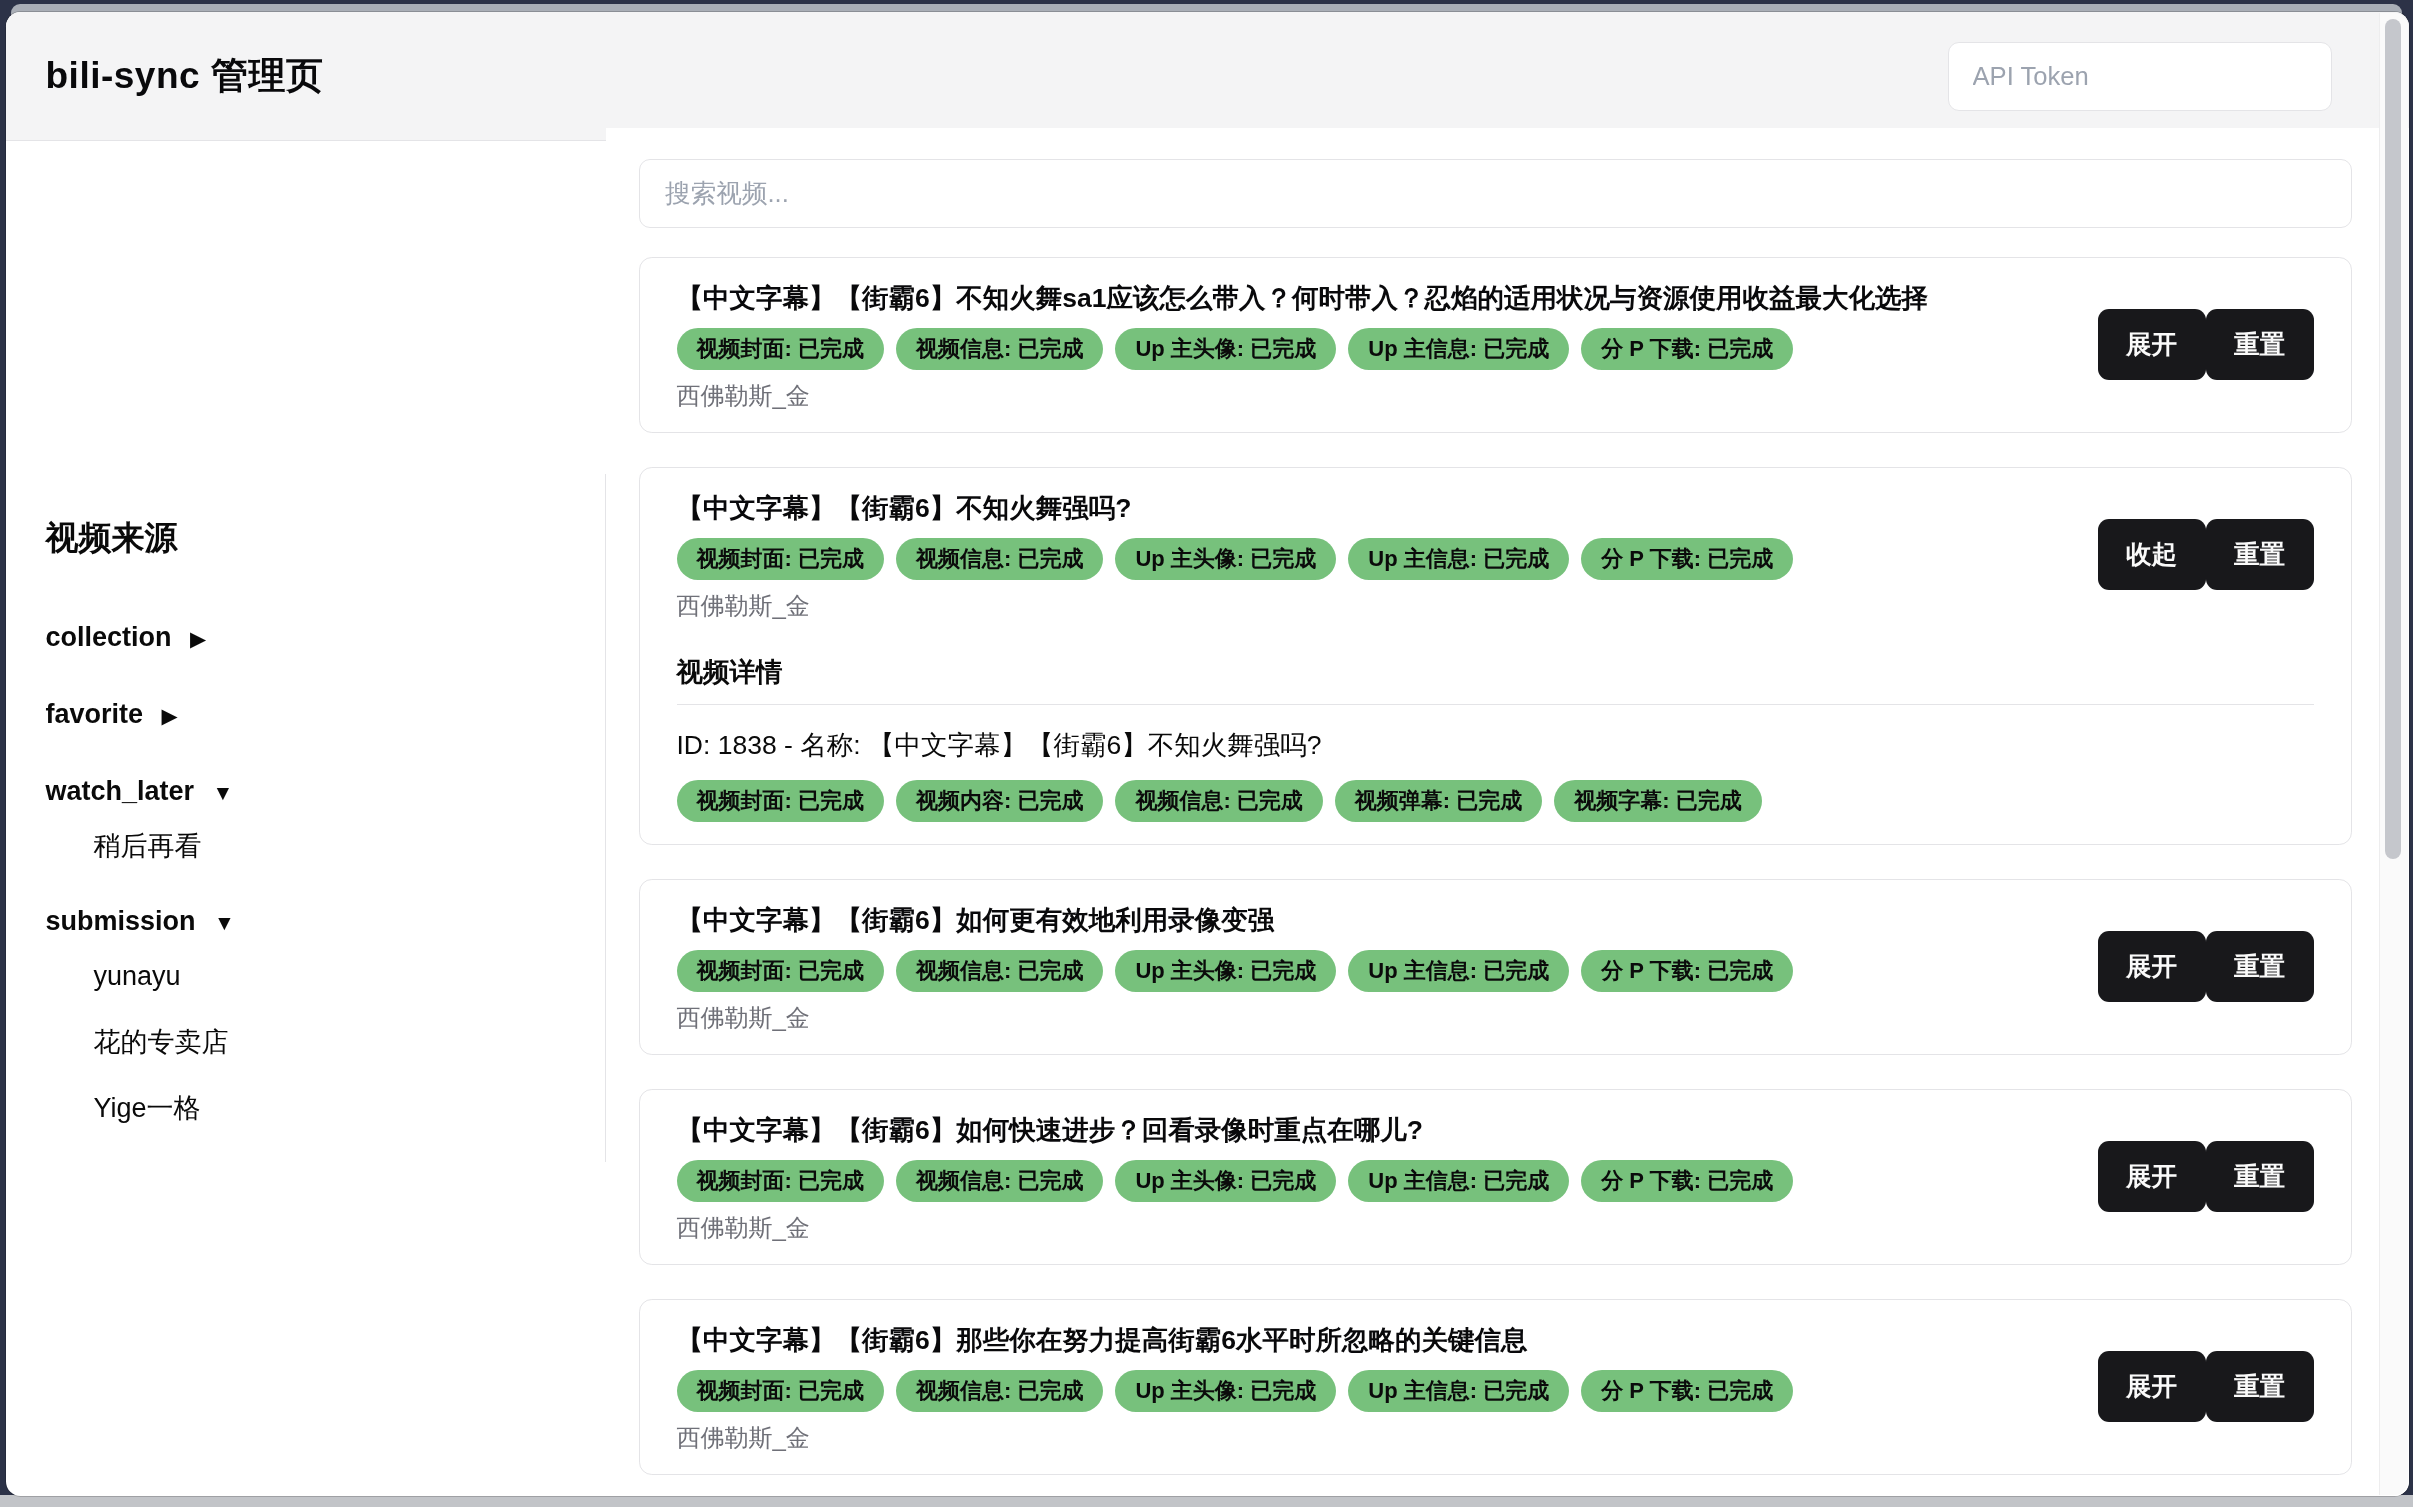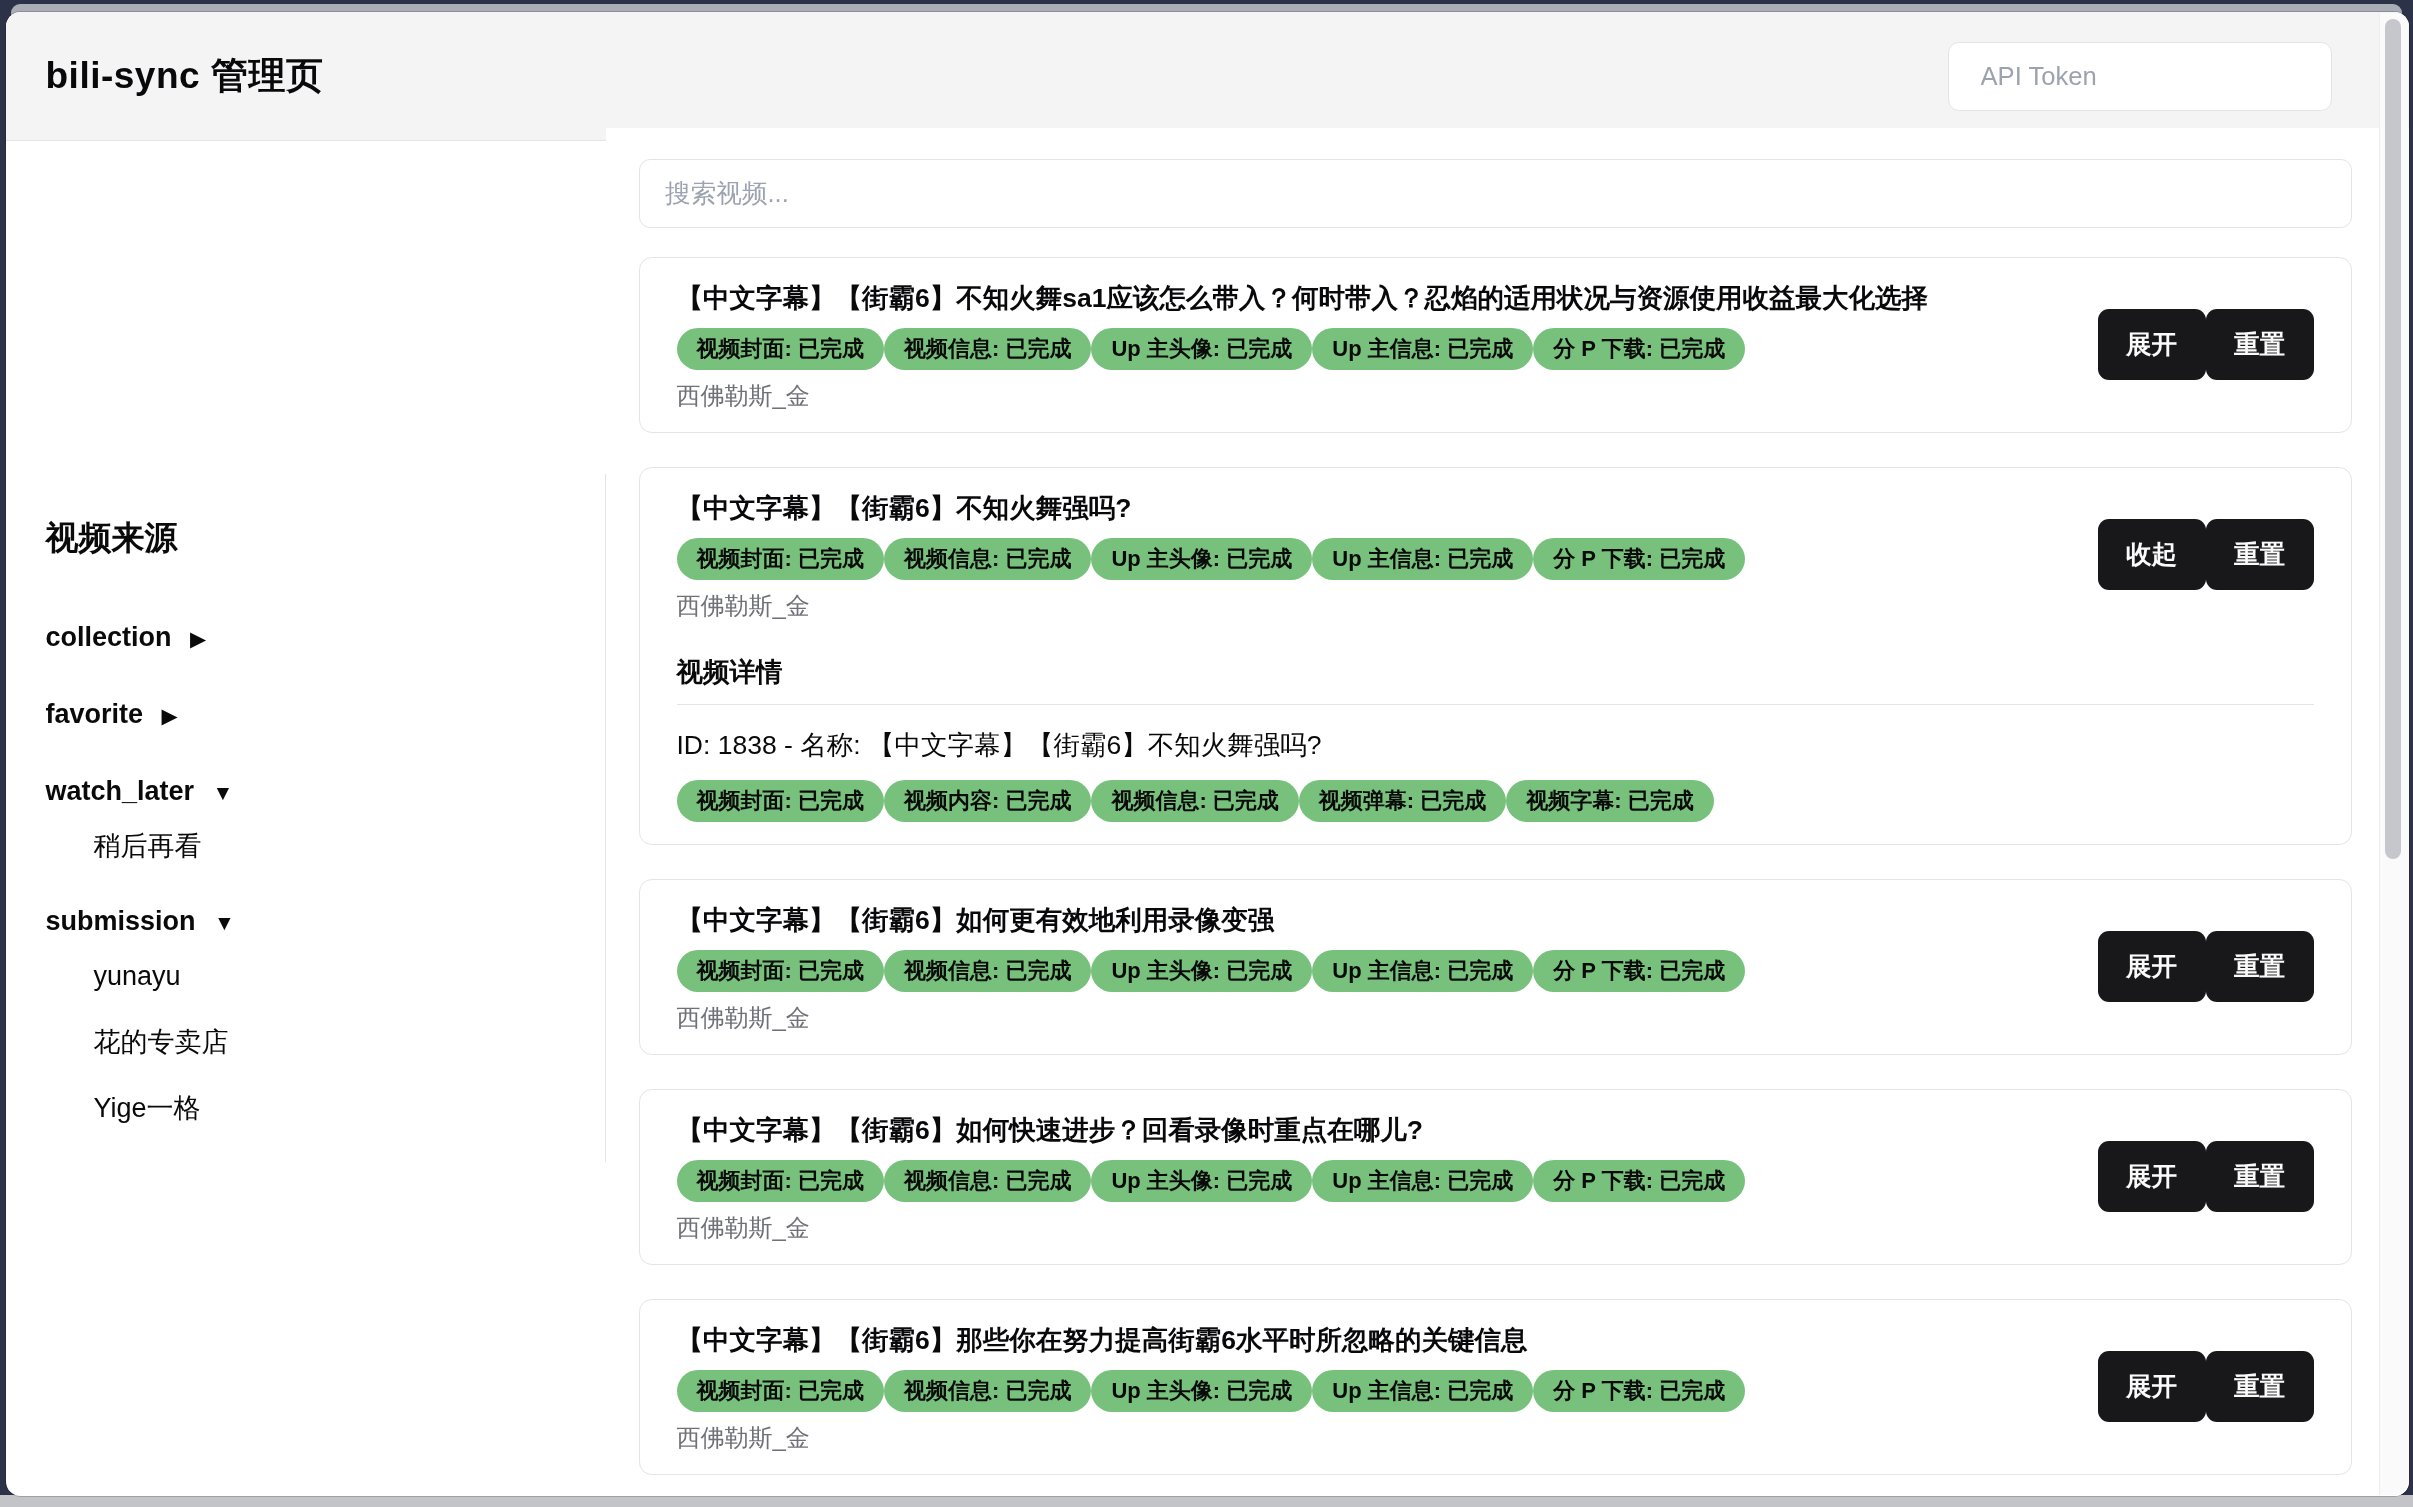--- a/index.html
+++ b/index.html
@@ -23,21 +23,21 @@
 
   
   .topbar {
     height: 129px; background: #f4f4f5; border-bottom: 0.9px solid #e4e4e7;
     display: flex; align-items: center; padding: 0 40px;
   }
   .app-title { font-size: 37px; font-weight: 700; color: #09090b; letter-spacing: 0.5px; }
   .api-input {
     margin-left: auto; margin-right: 37px; width: 384px; height: 69px;
     border: 0.9px solid #e4e4e7; border-radius: 11px; background: #fff;
-    font-size: 25.6px; padding: 0 32px; color: #0a0a0a; outline: none;
+    font-size: 25.6px; padding: 0 24px; color: #0a0a0a; outline: none;
     font-family: inherit;
   }
   .api-input::placeholder, .search::placeholder { color: #9ca3af; }
 
   
   .content { display: flex; height: 1354px; align-items: center; }
   .sidebar {
     width: 600px; background: #fff; border-right: 0.9px solid #e4e4e7;
     padding: 42px 22px 0 40px; flex: none;
   }
@@ -54,21 +54,21 @@
     font-size: 25.6px; padding: 0 25.6px; margin-bottom: 29px; outline: none;
     font-family: inherit; background: #fff; display: block;
   }
 
   
   .card { border: 0.9px solid #e4e4e7; border-radius: 12.8px; padding: 22px 37px; margin-bottom: 34px; background: #fff; }
   .card-head { display: flex; align-items: center; }
   .card-info { flex: 1; min-width: 0; }
   .card-title { font-size: 26.5px; font-weight: 700; line-height: 37px; margin-bottom: 11px;
                 white-space: nowrap; overflow: hidden; color: #09090b; }
-  .badges { display: flex; }
+  .badges { display: flex; gap: 12px; }
   .badge { background: #77c17c; color: #0b0b0b; font-size: 22px; font-weight: 700;
            line-height: 1; padding: 10px 20px; border-radius: 21px; white-space: nowrap; }
   .author { font-size: 24px; color: #6f7078; margin-top: 11px; line-height: 29px; }
   .card-actions { display: flex; gap: 0; margin-left: 22px; flex: none; }
   .btn { width: 108px; height: 71px; background: #18181b; color: #fafafa;
          font-size: 25.6px; font-weight: 700; border: none; border-radius: 11px;
          font-family: inherit; cursor: pointer; }
 
   .card-detail { margin-top: 34px; }
   .detail-heading { font-size: 26.5px; font-weight: 700; margin-bottom: 14.6px; }

